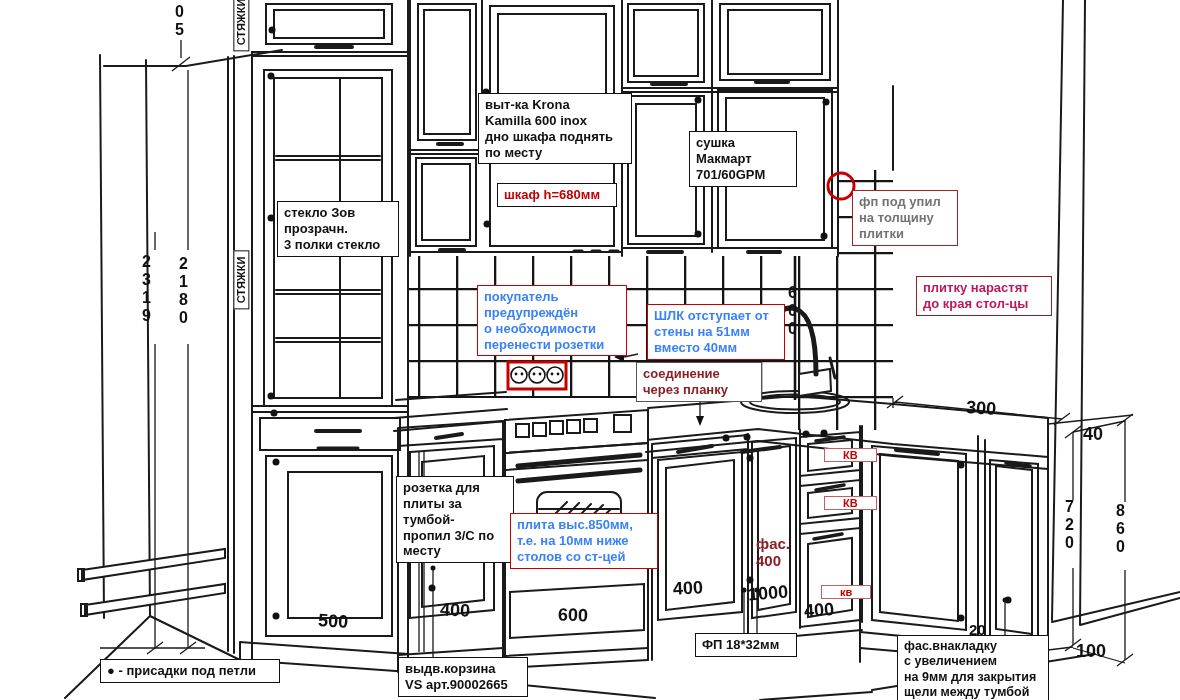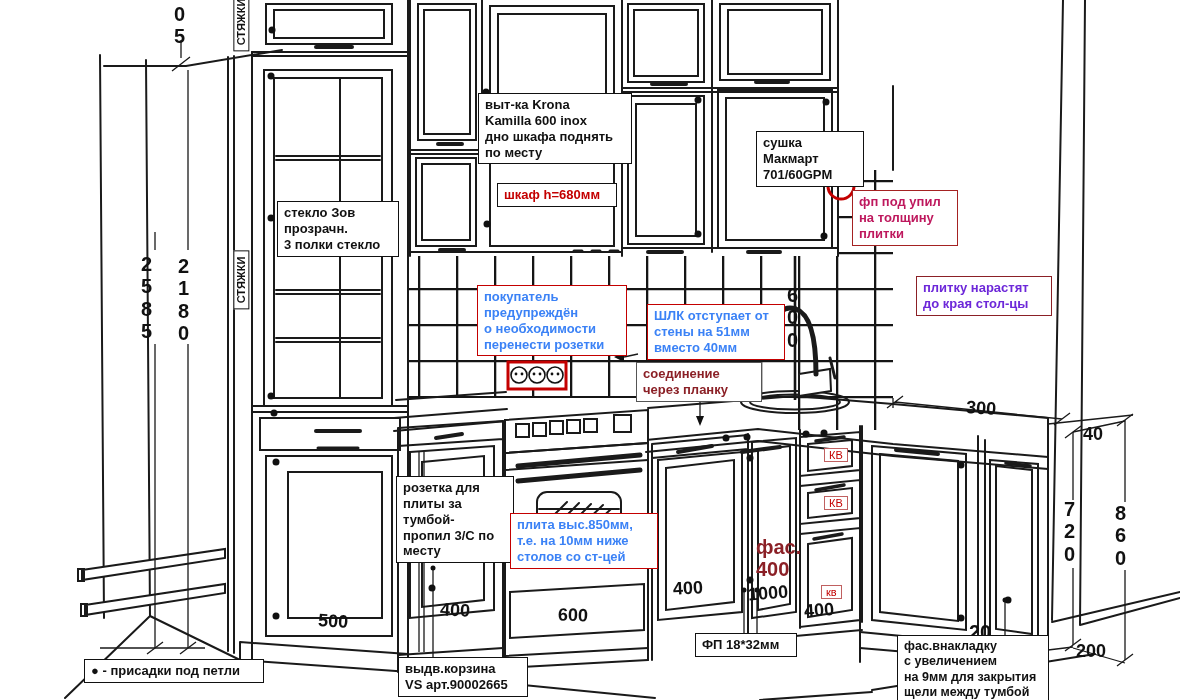--- a/index.html
+++ b/index.html
@@ -2,31 +2,31 @@
 <html><head>
 <meta charset="utf-8">
 <style>
   html,body{margin:0;padding:0;}
   body{width:1180px;height:700px;position:relative;overflow:hidden;background:#ffffff;
        font-family:"Liberation Sans",sans-serif;color:#111;}
   .stage{position:absolute;left:0;top:0;width:1180px;height:700px;}
   .ann{position:absolute;font-weight:bold;white-space:pre-line;line-height:1.22;
        background:#fff;border:1.6px solid #111;color:#111;padding:3px 6px;font-size:13px;z-index:5;}
   .red{color:#3b82f6;border-color:#c40000;}
-  .dkred{color:#be185d;border-color:#a52222;}
-  .maroon{color:#6d28d9;border-color:#8b2026;}
+  .dkred{color:#737373;border-color:#a52222;}
+  .maroon{color:#be185d;border-color:#8b2026;}
   .bb-red{color:#c40000;border-color:#111;}
   .joint{color:#8b2026;border:1.2px solid #555;}
   .plain{border:none;background:transparent;padding:0;}
   .dim{position:absolute;font-weight:bold;color:#111;font-size:18px;white-space:nowrap;z-index:4;}
-  .sm{font-size:20px;}
-  .vnum{position:absolute;font-weight:bold;color:#111;font-size:20px;width:13px;
+  .sm{font-size:15px;}
+  .vnum{position:absolute;font-weight:bold;color:#111;font-size:16px;width:13px;
         word-break:break-all;line-height:1.12;text-align:center;z-index:4;}
-  .kv{position:absolute;font-weight:normal;color:#c40000;font-size:11px;background:#fff;
-      border:1px solid #c06060;padding:0 4px;z-index:5;}
+  .kv{position:absolute;font-weight:bold;color:#c40000;font-size:11px;background:#fff;
+      border:1px solid #c06060;padding:0 18px;z-index:5;}
   .vbox{position:absolute;border:1.5px solid #111;background:#fff;font-weight:bold;font-size:11px;
         color:#111;padding:1px 5px;transform:rotate(-90deg);white-space:nowrap;z-index:5;}
 </style>
 </head>
 <body>
 
 <svg class="stage" viewBox="0 0 1180 700">
   <defs>
     <pattern id="tp" width="38" height="36" patternUnits="userSpaceOnUse">
       <path d="M0,1 H38 M1,0 V36" stroke="#151515" stroke-width="2.6" fill="none"></path>
@@ -208,21 +208,21 @@
 <div class="vbox" style="left:212px;top:272px;">СТЯЖКИ</div>
 
 <div class="ann" style="left:277px;top:201px;width:108px;">стекло Зов
 прозрачн.
 3 полки стекло</div>
 <div class="ann" style="left:478px;top:93px;width:140px;font-size:13px;">выт-ка Krona
 Kamilla 600 inox
 дно шкафа поднять
 по месту</div>
 <div class="ann bb-red" style="left:497px;top:183px;width:106px;">шкаф h=680мм</div>
-<div class="ann" style="left:756px;top:131px;width:94px;">сушка
+<div class="ann" style="left:689px;top:131px;width:94px;">сушка
 Макмарт
 701/60GPM</div>
 <div class="ann dkred" style="left:852px;top:190px;width:92px;">фп под упил
 на толщину
 плитки</div>
 <div class="ann maroon" style="left:916px;top:276px;width:122px;">плитку нарастят
 до края стол-цы</div>
 <div class="ann red" style="left:477px;top:285px;width:136px;">покупатель
 предупреждён
 о необходимости
@@ -239,37 +239,37 @@
 <div class="ann red" style="left:510px;top:513px;width:134px;">плита выс.850мм,
 т.е. на 10мм ниже
 столов со ст-цей</div>
 <div class="ann" style="left:398px;top:657px;width:116px;">выдв.корзина
 VS арт.90002665</div>
 <div class="ann" style="left:695px;top:633px;width:88px;">ФП 18*32мм</div>
 <div class="ann" style="left:897px;top:635px;width:138px;font-size:12.5px;">фас.внакладку
 с увеличением
 на 9мм для закрытия
 щели между тумбой</div>
-<div class="ann" style="left:84px;top:659px;width:166px;">● - присадки под петли</div>
+<div class="ann" style="left:100px;top:659px;width:166px;">● - присадки под петли</div>
 
 <div class="dim sm plain" style="left:756px;top:536px;color:#8b2026;white-space:pre-line;line-height:1.1;">фас.
 400</div>
 <div class="kv" style="left:824px;top:448px;">КВ</div>
 <div class="kv" style="left:824px;top:496px;">КВ</div>
 <div class="kv" style="left:821px;top:585px;">кв</div>
 
 <div class="vnum" style="left:173px;top:3px;">05</div>
-<div class="vnum" style="left:140px;top:253px;">2585</div>
+<div class="vnum" style="left:140px;top:253px;">2319</div>
 <div class="vnum" style="left:177px;top:255px;">2180</div>
 <div class="vnum" style="left:786px;top:284px;">600</div>
 <div class="vnum" style="left:1063px;top:498px;">720</div>
 <div class="vnum" style="left:1114px;top:502px;">860</div>
 
 <div class="dim" style="left:318px;top:611px;transform:rotate(4deg);">500</div>
 <div class="dim" style="left:440px;top:600px;transform:rotate(3deg);">400</div>
 <div class="dim" style="left:558px;top:605px;transform:rotate(2deg);">600</div>
 <div class="dim" style="left:673px;top:578px;transform:rotate(-3deg);">400</div>
 <div class="dim" style="left:748px;top:583px;transform:rotate(-4deg);">1000</div>
 <div class="dim" style="left:804px;top:600px;transform:rotate(-4deg);">400</div>
 <div class="dim" style="left:966px;top:398px;transform:rotate(4deg);">300</div>
 <div class="dim" style="left:1083px;top:424px;">40</div>
-<div class="dim" style="left:1076px;top:641px;">200</div>
+<div class="dim" style="left:1076px;top:641px;">100</div>
 <div class="dim sm" style="left:969px;top:621px;">20</div>
 
 </body></html>

